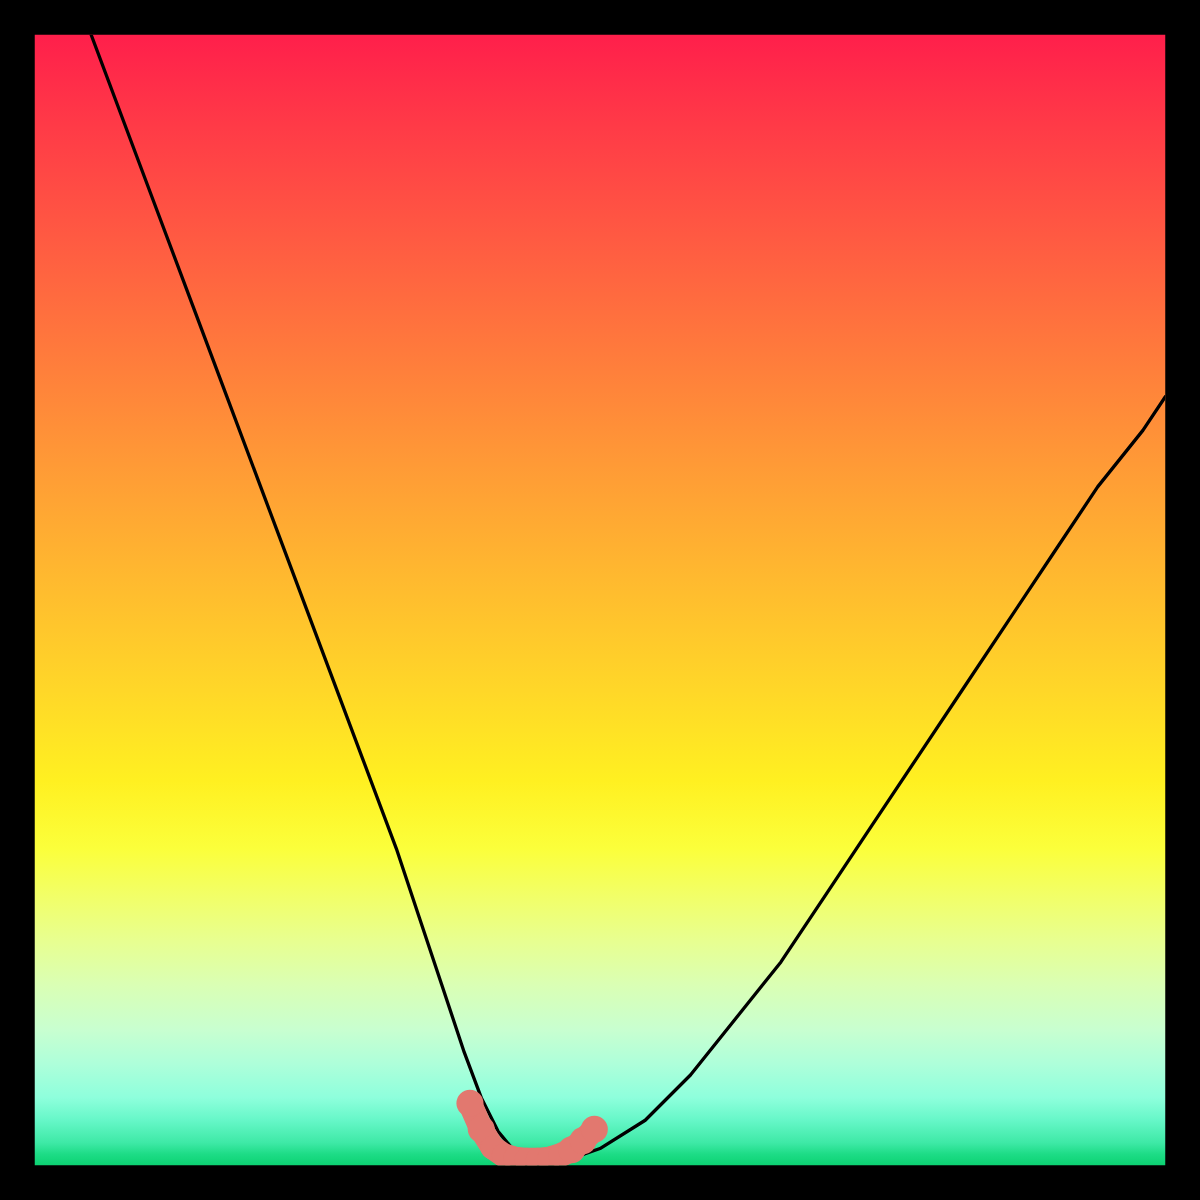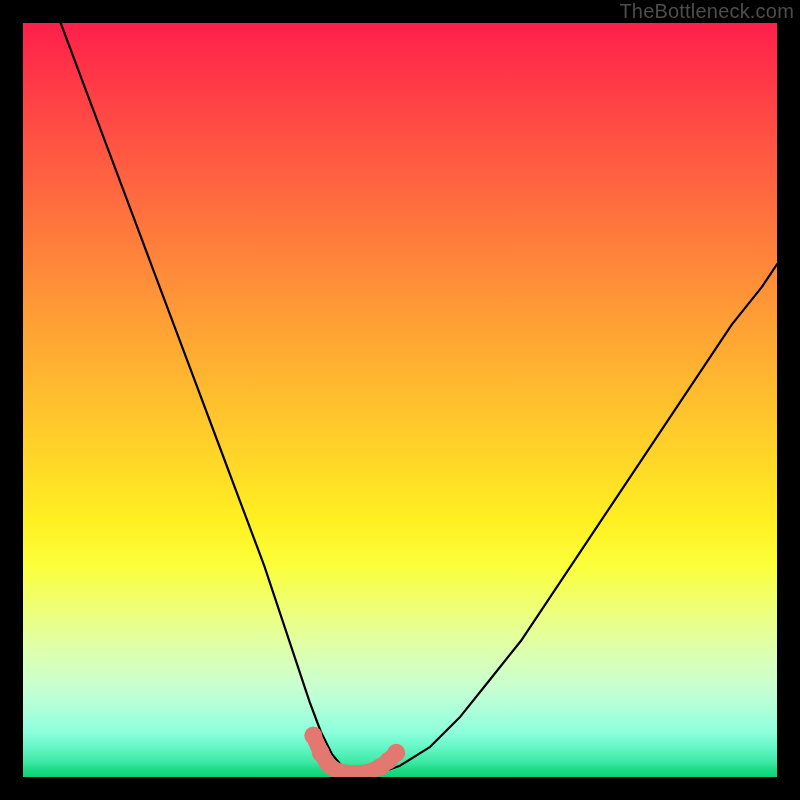--- a/index.html
+++ b/index.html
@@ -89,14 +89,13 @@
           <circle cx="327.99" cy="750.23" r="8" fill="#e2786f"></circle>
           <circle cx="335.53" cy="750.23" r="8" fill="#e2786f"></circle>
           <circle cx="343.07" cy="749.48" r="8" fill="#e2786f"></circle>
           <circle cx="350.61" cy="747.21" r="8" fill="#e2786f"></circle>
           <circle cx="358.15" cy="743.44" r="9" fill="#e2786f"></circle>
           <circle cx="365.69" cy="737.41" r="9" fill="#e2786f"></circle>
           <circle cx="373.23" cy="729.87" r="9" fill="#e2786f"></circle>
         </g>
     </svg>
   </div>
-  <div class="attribution">TheBottleneck.com</div>
 </div>
 
 </body></html>

